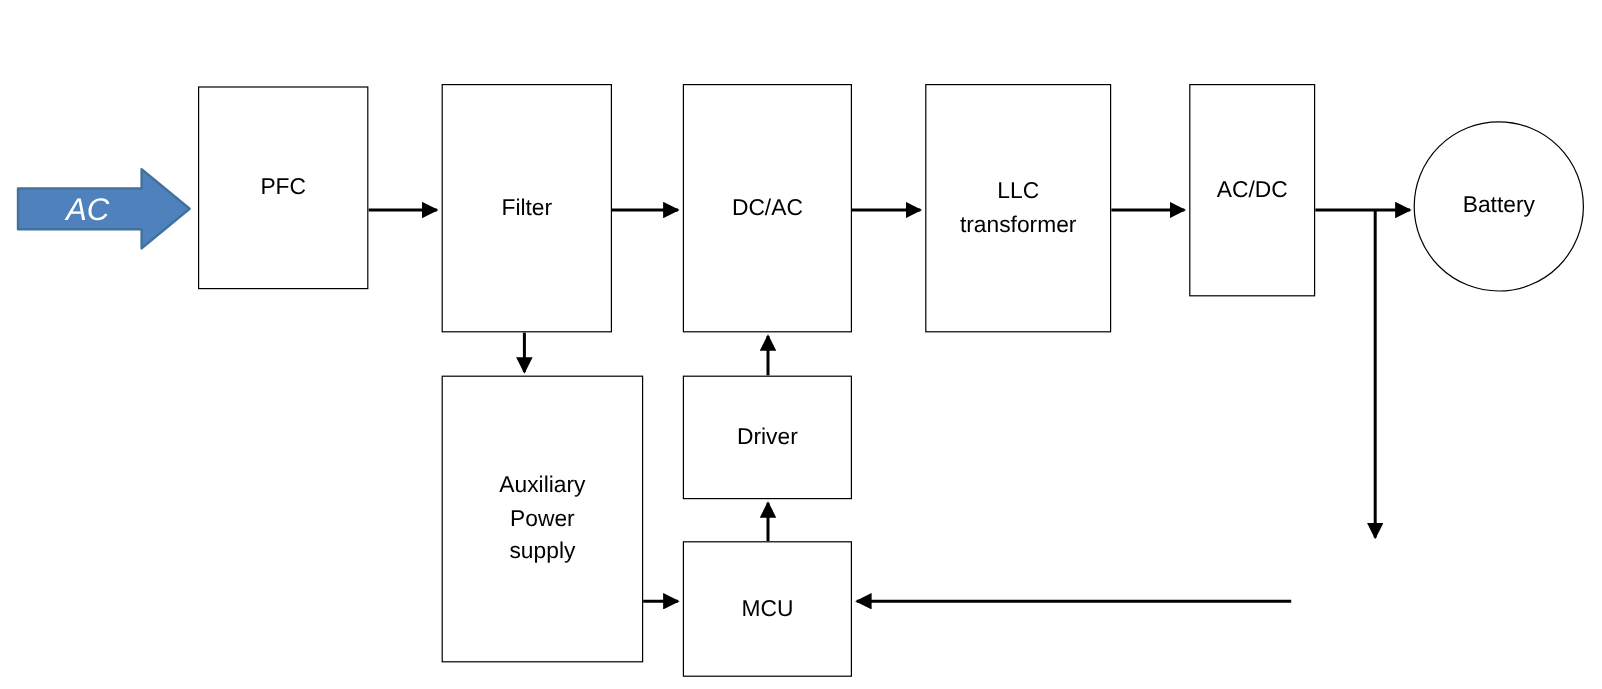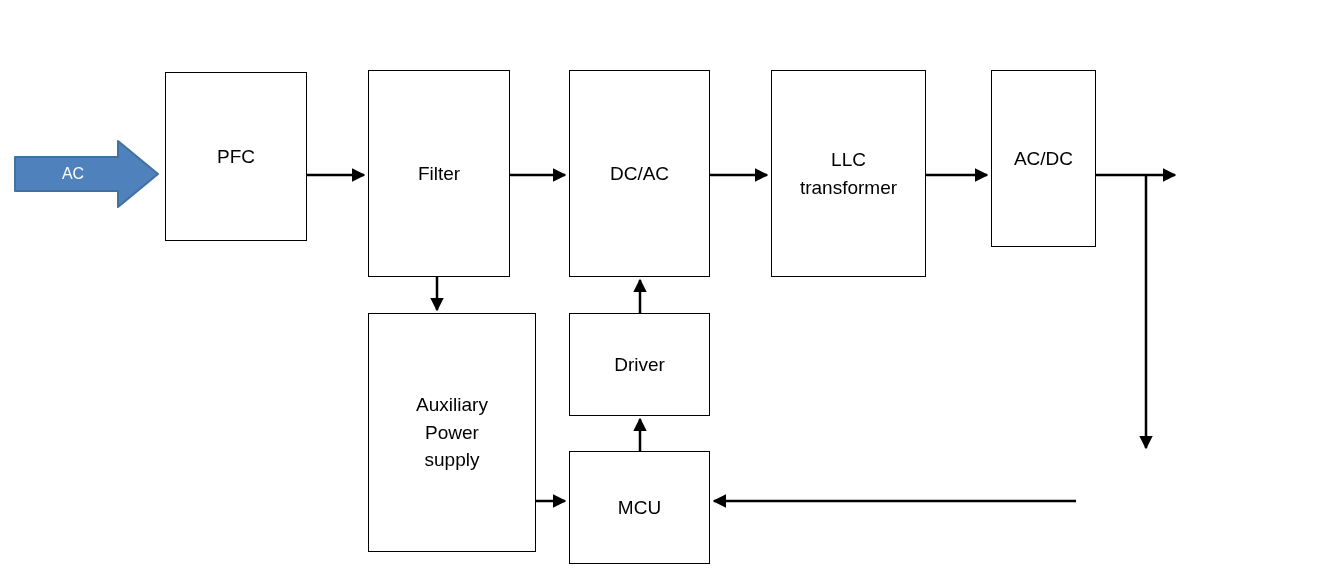--- a/index.html
+++ b/index.html
@@ -41,21 +41,22 @@
   .ac-label {
     position: absolute;
     left: 15px;
     top: 159px;
     width: 116px;
     height: 30px;
     display: flex;
     align-items: center;
     justify-content: center;
     color: #ffffff;
-    font-size: 16px;
+    font-size: 26px;
+    font-style: italic;
   }
 </style>
 </head>
 <body>
 
 <div id="stage">
 
   <svg id="wires" width="1335" height="574" viewBox="0 0 1335 574" xmlns="http://www.w3.org/2000/svg">
     <defs>
       <marker id="arrow" viewBox="0 0 10 10" refX="9" refY="5" markerWidth="5.5" markerHeight="5.5" orient="auto-start-reverse">
@@ -86,20 +87,21 @@
 
   <div class="box" style="left:368px; top:70px; width:142px; height:207px;">Filter</div>
 
   <div class="box" style="left:569px; top:70px; width:141px; height:207px;">DC/AC</div>
 
   <div class="box" style="left:771px; top:70px; width:155px; height:207px;">LLC
 transformer</div>
 
   <div class="box" style="left:991px; top:70px; width:105px; height:177px;">AC/DC</div>
 
+  <div class="box circle" style="left:1178px; top:101px; width:142px; height:142px;">Battery</div>
 
   <div class="box" style="left:368px; top:313px; width:168px; height:239px;">Auxiliary
 Power
 supply</div>
 
   <div class="box" style="left:569px; top:313px; width:141px; height:103px;">Driver</div>
 
   <div class="box" style="left:569px; top:451px; width:141px; height:113px;">MCU</div>
 
 

